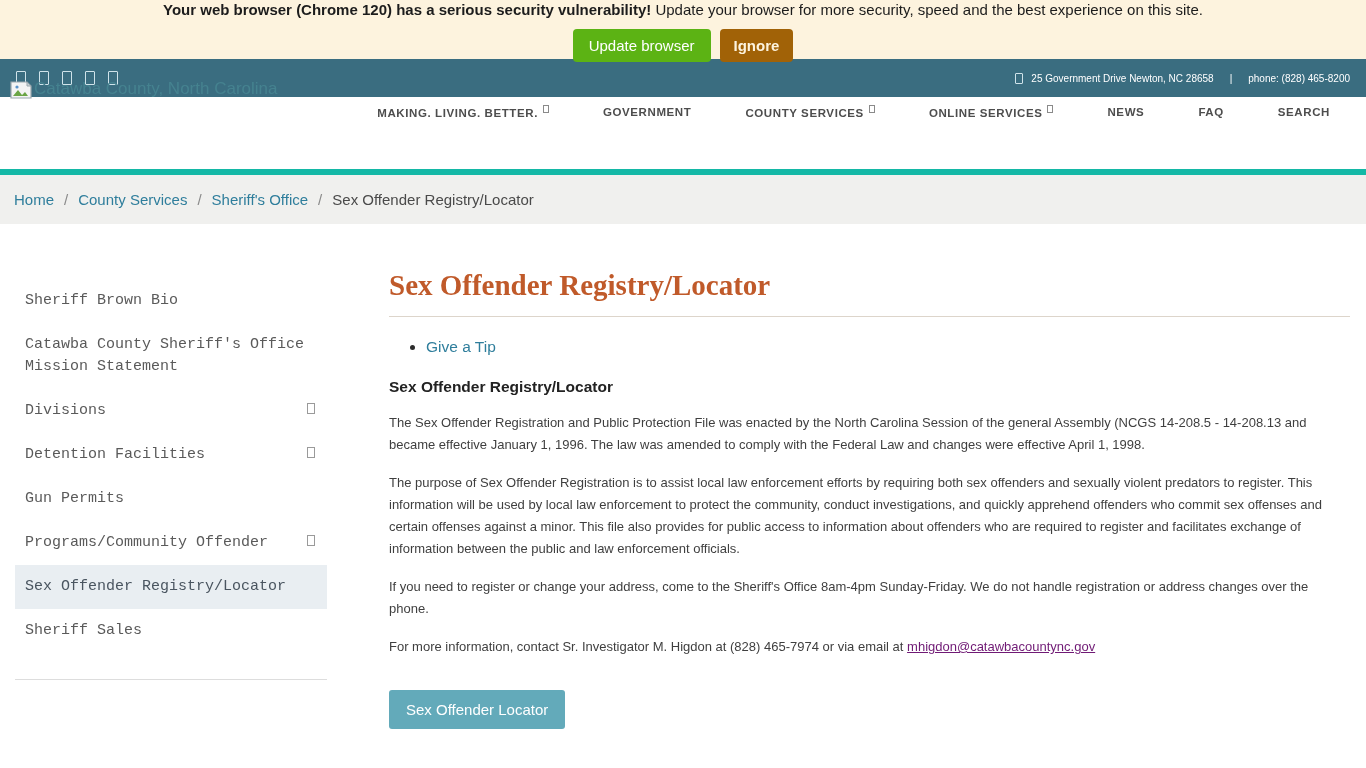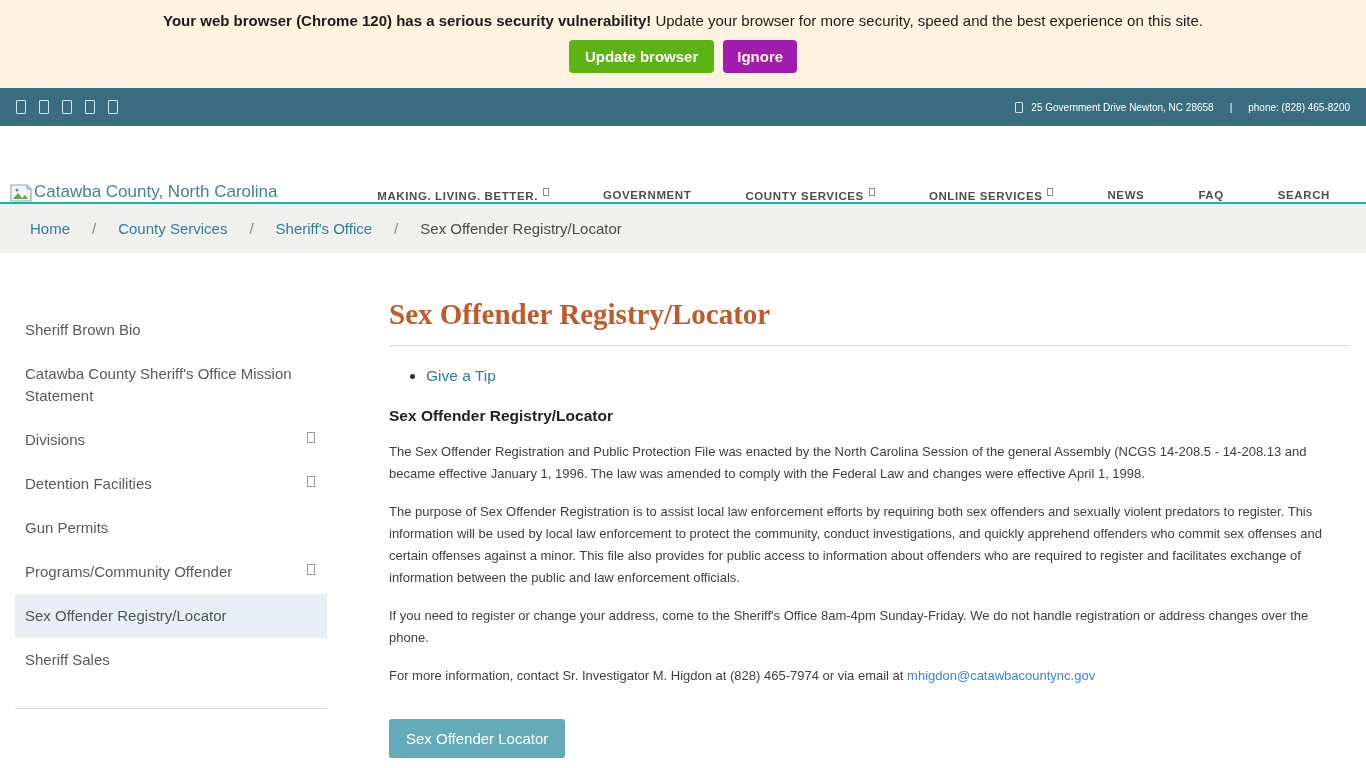--- a/index.html
+++ b/index.html
@@ -1,78 +1,78 @@
 <!DOCTYPE html>
 <html><head>
 <meta charset="utf-8">
 <style>
   * { margin: 0; padding: 0; box-sizing: border-box; }
   html, body { width: 1366px; height: 768px; overflow: hidden; background: #ffffff;
     font-family: "Liberation Sans", sans-serif; }
 
   
-  .banner { background: #fdf3de; height: 88px; text-align: center; padding-top: 12px; }
+  .banner { background: #fdf3de; height: 59px; text-align: center; padding-top: 1px; }
   .banner-msg { font-size: 15px; color: #1c1c1c; }
   .banner-msg b { font-weight: bold; }
   .banner-buttons { margin-top: 11px; display: flex; justify-content: center; gap: 9px; }
-  .btn-update { background: #5cb314; color: #ffffff; font-weight: bold; font-size: 15px;
+  .btn-update { background: #5cb314; color: #ffffff; font-weight: normal; font-size: 15px;
     border: none; border-radius: 4px; padding: 8px 16px; cursor: pointer; }
-  .btn-ignore { background: #a21caf; color: #fdf3de; font-weight: bold; font-size: 15px;
+  .btn-ignore { background: #a16207; color: #fdf3de; font-weight: bold; font-size: 15px;
     border: none; border-radius: 4px; padding: 8px 14px; cursor: pointer; }
 
   
   .topbar { background: #3a6d80; height: 38px; display: flex; align-items: center;
     justify-content: space-between; padding: 0 16px; color: #ffffff; }
   .social { display: flex; gap: 13px; align-items: center; }
   .glyph-box { display: inline-block; width: 10px; height: 14px;
     border: 1px solid #cfe3ea; border-radius: 1px; }
   .topbar-right { display: flex; align-items: center; gap: 8px; font-size: 10px; color: #ffffff; }
   .topbar-right .glyph-box { width: 8px; height: 11px; }
   .topbar-sep { padding: 0 8px; }
 
   
-  .navbar { background: #ffffff; height: 78px; display: flex; align-items: flex-end;
-    justify-content: space-between; padding: 0 16px 0 10px; border-bottom: 2px solid #14b8a6; }
+  .navbar { background: #ffffff; height: 78px; display: flex; align-items: flex-start;
+    justify-content: space-between; padding: 0 16px 0 10px; border-bottom: 6px solid #14b8a6; }
   .logo { display: flex; align-items: flex-start; gap: 2px; margin-top: -18px; }
   .logo-alt { color: #45828f; font-size: 17px; }
   .menu { display: flex; align-items: center; gap: 54px; margin-top: 8px; padding-right: 20px; }
   .menu-item { font-size: 11.5px; font-weight: bold; letter-spacing: .6px; color: #4d4d4d;
     text-transform: uppercase; cursor: pointer; white-space: nowrap; }
   .caret-box { display: inline-block; width: 6px; height: 8px; border: 1px solid #8a8a8a;
     margin-left: 5px; vertical-align: 4px; }
 
   
   .breadcrumb { background: #f0f0ee; height: 49px; display: flex; align-items: center;
-    padding-left: 30px; font-size: 15px; gap: 12px; }
+    padding-left: 14px; font-size: 15px; }
   .crumb-link { color: #2f7e9c; text-decoration: none; cursor: pointer; }
   .crumb-sep { color: #8a8a8a; padding: 0 10px; }
   .crumb-current { color: #4a4a4a; }
 
   
   .content { display: flex; padding: 45px 16px 0 15px; }
   .sidebar { width: 312px; flex: none; margin-top: 10px; }
-  .side-list { list-style: none; }
+  .side-list { list-style: none; font-family: Liberation Mono, monospace; }
   .side-item { position: relative; padding: 11px 22px 11px 10px; font-size: 15px;
     color: #5a5a5a; line-height: 22px; cursor: pointer; }
   .side-item.active { background: #e9eef2; color: #4a5560; }
   .expand-box { position: absolute; right: 12px; top: 14px; width: 8px; height: 11px;
     border: 1px solid #9a9a9a; }
   .side-divider { border: none; border-top: 1px solid #dddddd; margin: 26px 0 24px 0; }
 
   .main { flex: 1; margin-left: 62px; }
   .page-title { font-family: "Liberation Serif", serif; font-size: 29px; font-weight: bold;
     color: #c05a2a; }
   .title-rule { border: none; border-top: 1px solid #ddd5cb; margin: 14px 0 0 0; }
   .tip-list { margin: 21px 0 22px 0; padding-left: 37px; }
   .tip-list li { color: #2c2c2c; font-size: 15px; }
   .tip-link { color: #2f7e9c; font-size: 15.5px; cursor: pointer; }
   .sub-head { font-size: 15.5px; font-weight: bold; color: #222222; margin-bottom: 16px; }
   .para { font-size: 13px; color: #3f3f3f; line-height: 22px; margin-bottom: 16px;
     max-width: 958px; }
-  .email-link { color: #3b82f6; cursor: pointer; }
+  .email-link { color: #701a75; text-decoration: underline; cursor: pointer; }
   .btn-locator { display: inline-block; margin-top: 16px; background: #63aaba; color: #ffffff;
     font-size: 15px; border: none; border-radius: 3px; padding: 11px 17px; cursor: pointer;
     font-family: "Liberation Sans", sans-serif; }
 
   
   .broken-img { width: 22px; height: 18px; margin-top: 2px; }
 </style>
 </head>
 <body>
 

